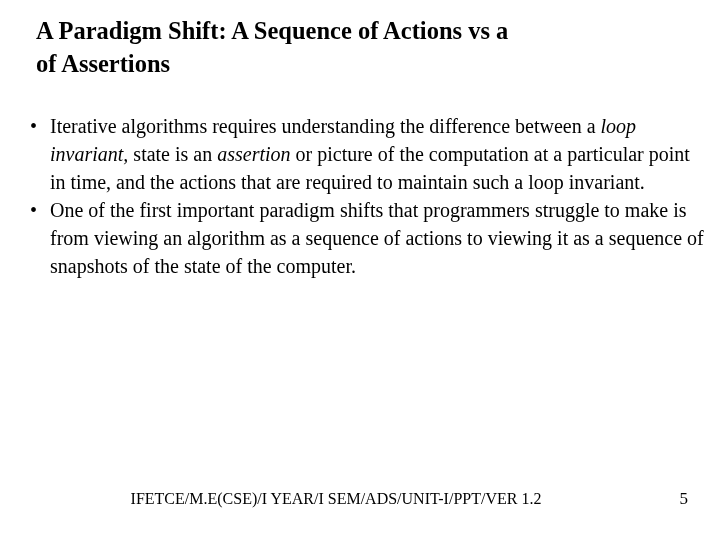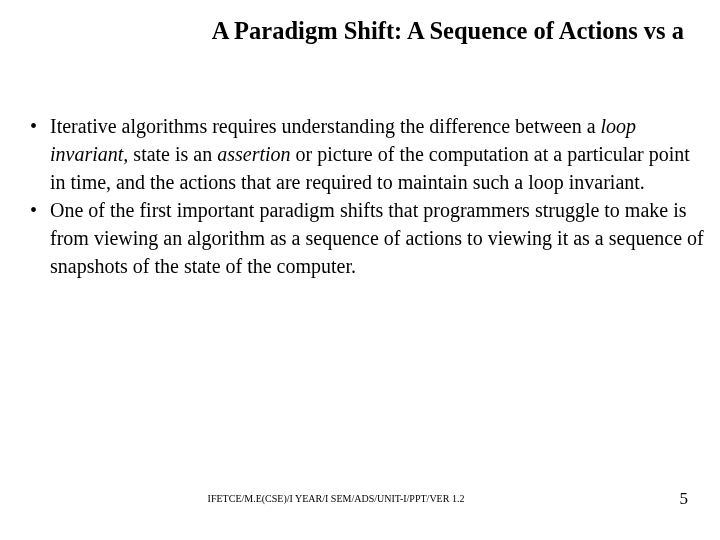--- a/index.html
+++ b/index.html
@@ -22,21 +22,21 @@
     background: #ffffff;
     box-sizing: border-box;
   }
 
   
   .title-block {
     position: absolute;
     left: 36px;
     top: 14px;
     width: 648px;
-    text-align: right;
+    text-align: left;
   }
   .title-line {
     font-size: 24.5px;
     font-weight: bold;
     line-height: 33px;
     letter-spacing: 0px;
     white-space: nowrap;
   }
 
   
@@ -67,40 +67,41 @@
     font-style: italic;
   }
 
   
   .footer-note {
     position: absolute;
     left: 0px;
     top: 492px;
     width: 672px;
     text-align: center;
-    font-size: 10px;
+    font-size: 16px;
     line-height: 14px;
     letter-spacing: 0px;
   }
   .page-number {
     position: absolute;
     right: 32px;
     top: 489px;
     font-size: 17px;
     line-height: 20px;
     text-align: right;
   }
 </style>
 </head>
 <body>
 
 <div class="slide">
 
   <div class="title-block">
     <div class="title-line">A Paradigm Shift: A Sequence of Actions vs a</div>
+    <div class="title-line">of Assertions</div>
   </div>
 
   <div class="body-block">
 
     <div class="bullet-item">
       <span class="bullet-marker">•</span>
       <span class="bullet-text" id="bullet-body-0"><span>Iterative algorithms requires understanding the difference between a </span><span class="em">loop invariant,</span><span> state is an </span><span class="em">assertion</span><span> or picture of the computation at a particular point in time, and the actions that are required to maintain such a loop invariant.</span></span>
     </div>
 
     <div class="bullet-item">

